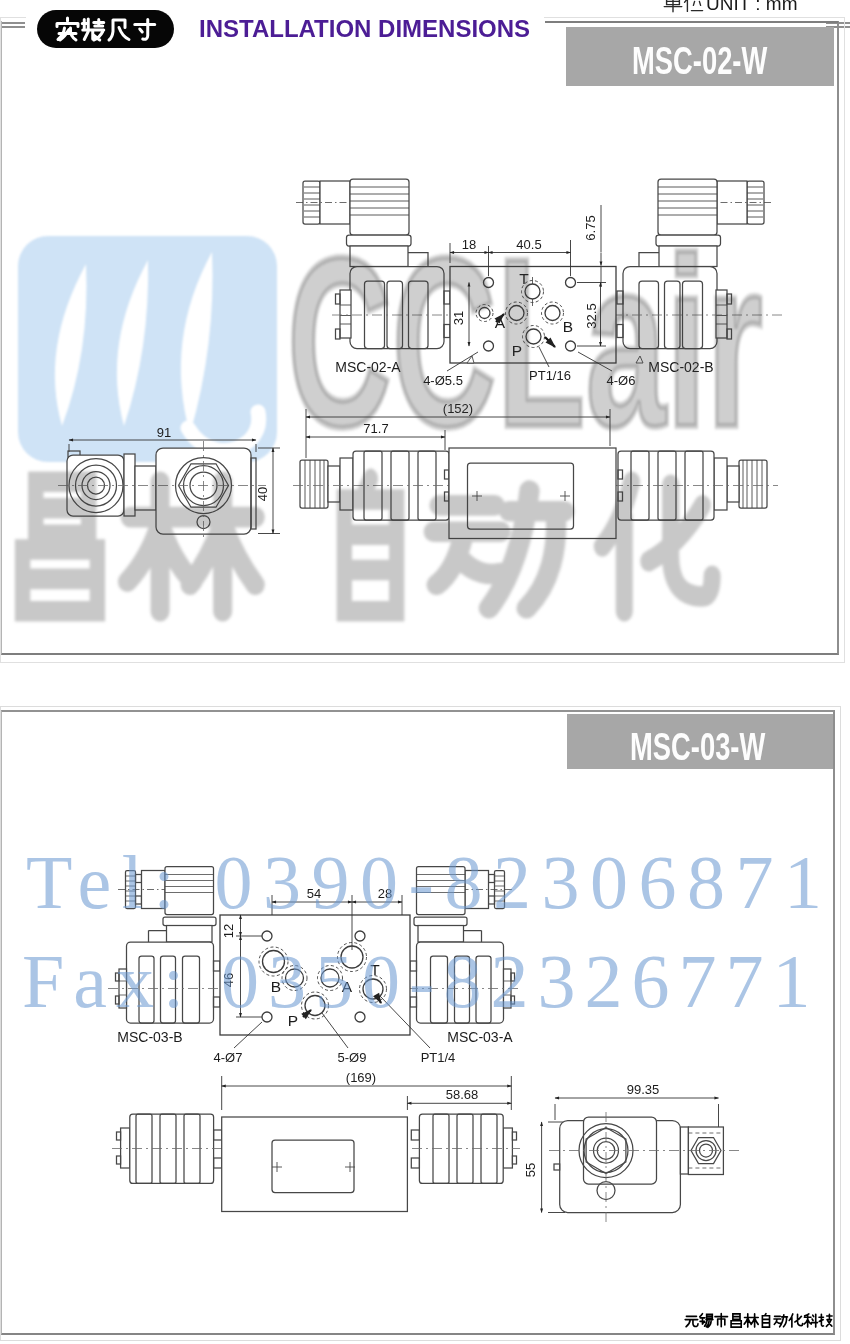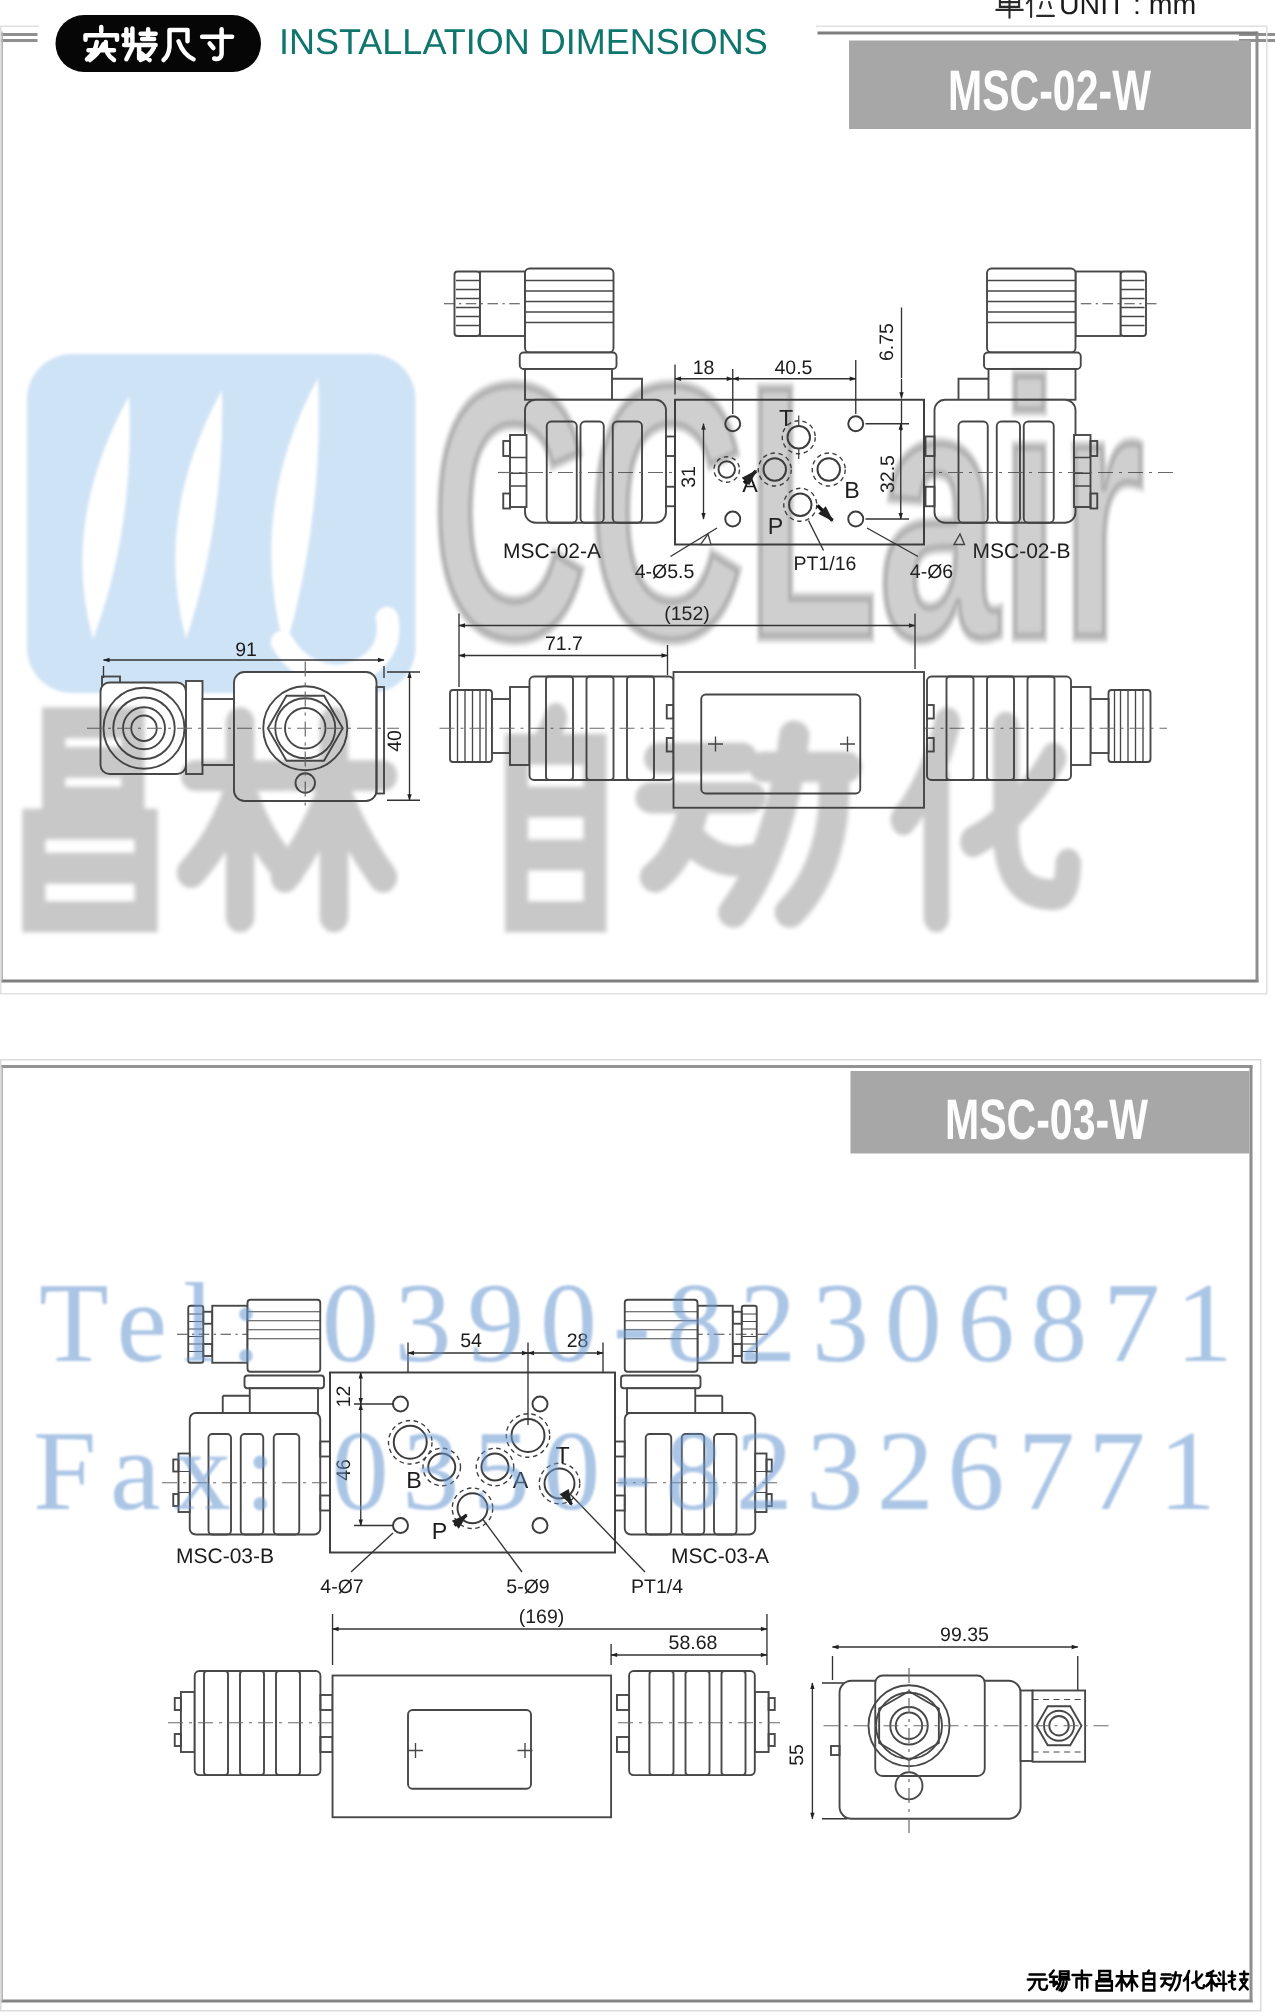--- a/index.html
+++ b/index.html
@@ -80,21 +80,21 @@
 
 <svg class="abs" style="left:55px;top:16.5px;z-index:5" width="102" height="25" viewBox="0 0 408 100">
   <g stroke="#fff" stroke-width="12">
    <use href="#cj-an"></use>
    <use href="#cj-zhuang" transform="translate(103,0)"></use>
    <use href="#cj-chi" transform="translate(206,0)"></use>
    <use href="#cj-cun" transform="translate(309,0)"></use>
   </g>
 </svg>
 
-<div class="abs" style="left:186px;top:15px;z-index:5;font-weight:normal;font-size:24px;color:#0f766e;letter-spacing:0px;">INSTALLATION&nbsp;DIMENSIONS</div>
+<div class="abs" style="left:199px;top:15px;z-index:5;font-weight:bold;font-size:24px;color:#4c1d95;letter-spacing:0px;">INSTALLATION&nbsp;DIMENSIONS</div>
 
 <svg class="abs" style="left:663px;top:-7px" width="40" height="20" viewBox="0 0 200 100">
   <g stroke="#2a2a2a" stroke-width="7">
    <use href="#cj-dan"></use>
    <use href="#cj-wei" transform="translate(102,0)"></use>
   </g>
 </svg>
 <div class="abs" style="left:706px;top:-7px;font-size:19px;color:#1a1a1a;">UNIT : mm</div>
 
 <div class="abs" style="left:0px;top:17px;width:843px;height:644px;border:1px solid #e0e0e0;"></div>

